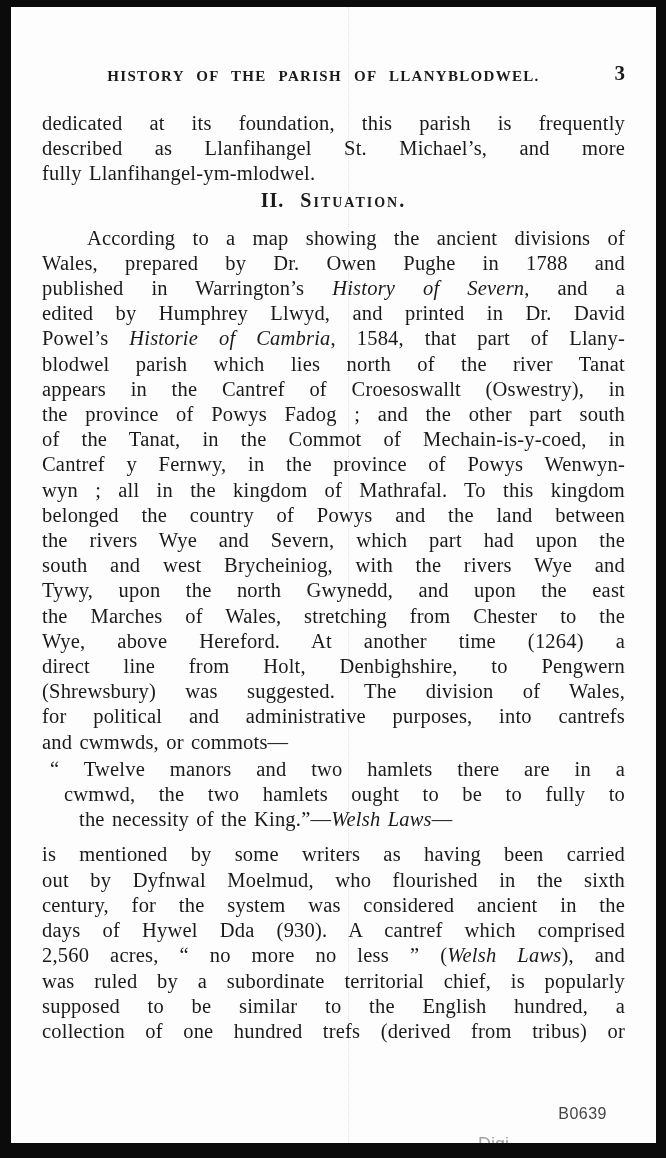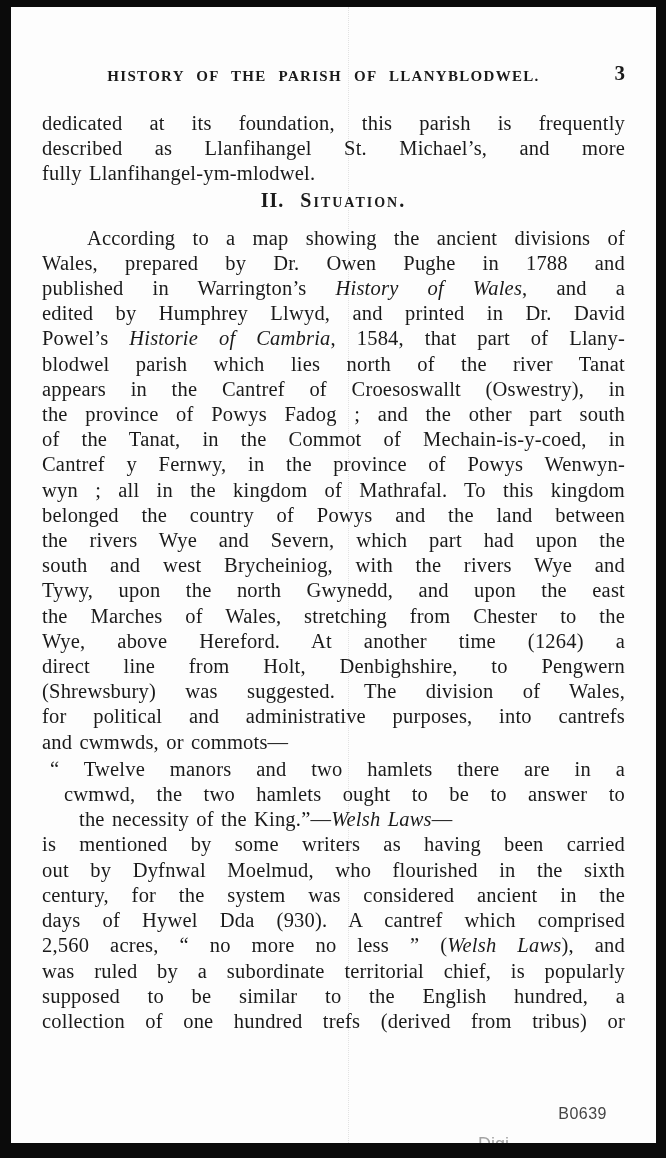--- a/index.html
+++ b/index.html
@@ -69,21 +69,21 @@
     text-align:center;
     font-size:20px;
     font-weight:bold;
     line-height:26px;
     letter-spacing:1px;
     word-spacing:10px;
   }
   h2 .sc{font-variant:small-caps;letter-spacing:2px;}
   .p2{margin-top:13px;}
   .quote{margin-top:2px;}
-  .p3{margin-top:0;}
+  .p3{margin-top:10px;}
   .line{white-space:nowrap;}
   .line.just{
     white-space:normal;
     text-align:justify;
     text-align-last:justify;
   }
   .line.ind1{padding-left:45px;}
   .line.ind2{padding-left:8px;}
   .line.ind3{padding-left:22px;}
   .line.ind4{padding-left:37px;}
@@ -116,21 +116,21 @@
     </header>
     <div class="para p1">
         <div class="line just"><span>dedicated at its foundation, this parish is frequently</span></div>
         <div class="line just"><span>described as Llanfihangel St. Michael’s, and more</span></div>
         <div class="line"><span>fully Llanfihangel-ym-mlodwel.</span></div>
       </div>
     <h2><span>II.</span> <span class="sc">Situation.</span></h2>
     <div class="para p2">
         <div class="line just ind1"><span>According to a map showing the ancient divisions of</span></div>
         <div class="line just"><span>Wales, prepared by Dr. Owen Pughe in 1788 and</span></div>
-        <div class="line just"><span>published in Warrington’s </span><span class="it">History of Wales</span><span>, and a</span></div>
+        <div class="line just"><span>published in Warrington’s </span><span class="it">History of Severn</span><span>, and a</span></div>
         <div class="line just"><span>edited by Humphrey Llwyd, and printed in Dr. David</span></div>
         <div class="line just"><span>Powel’s </span><span class="it">Historie of Cambria</span><span>, 1584, that part of Llany-</span></div>
         <div class="line just"><span>blodwel parish which lies north of the river Tanat</span></div>
         <div class="line just"><span>appears in the Cantref of Croesoswallt (Oswestry), in</span></div>
         <div class="line just"><span>the province of Powys Fadog ; and the other part south</span></div>
         <div class="line just"><span>of the Tanat, in the Commot of Mechain-is-y-coed, in</span></div>
         <div class="line just"><span>Cantref y Fernwy, in the province of Powys Wenwyn-</span></div>
         <div class="line just"><span>wyn ; all in the kingdom of Mathrafal. To this kingdom</span></div>
         <div class="line just"><span>belonged the country of Powys and the land between</span></div>
         <div class="line just"><span>the rivers Wye and Severn, which part had upon the</span></div>
@@ -138,21 +138,21 @@
         <div class="line just"><span>Tywy, upon the north Gwynedd, and upon the east</span></div>
         <div class="line just"><span>the Marches of Wales, stretching from Chester to the</span></div>
         <div class="line just"><span>Wye, above Hereford. At another time (1264) a</span></div>
         <div class="line just"><span>direct line from Holt, Denbighshire, to Pengwern</span></div>
         <div class="line just"><span>(Shrewsbury) was suggested. The division of Wales,</span></div>
         <div class="line just"><span>for political and administrative purposes, into cantrefs</span></div>
         <div class="line"><span>and cwmwds, or commots—</span></div>
       </div>
     <div class="para quote">
         <div class="line just ind2"><span>“ Twelve manors and two hamlets there are in a</span></div>
-        <div class="line just ind3"><span>cwmwd, the two hamlets ought to be to answer to</span></div>
+        <div class="line just ind3"><span>cwmwd, the two hamlets ought to be to fully to</span></div>
         <div class="line ind4"><span>the necessity of the King.”—</span><span class="it">Welsh Laws</span><span>—</span></div>
       </div>
     <div class="para p3">
         <div class="line just"><span>is mentioned by some writers as having been carried</span></div>
         <div class="line just"><span>out by Dyfnwal Moelmud, who flourished in the sixth</span></div>
         <div class="line just"><span>century, for the system was considered ancient in the</span></div>
         <div class="line just"><span>days of Hywel Dda (930). A cantref which comprised</span></div>
         <div class="line just"><span>2,560 acres, “ no more no less ” (</span><span class="it">Welsh Laws</span><span>), and</span></div>
         <div class="line just"><span>was ruled by a subordinate territorial chief, is popularly</span></div>
         <div class="line just"><span>supposed to be similar to the English hundred, a</span></div>

